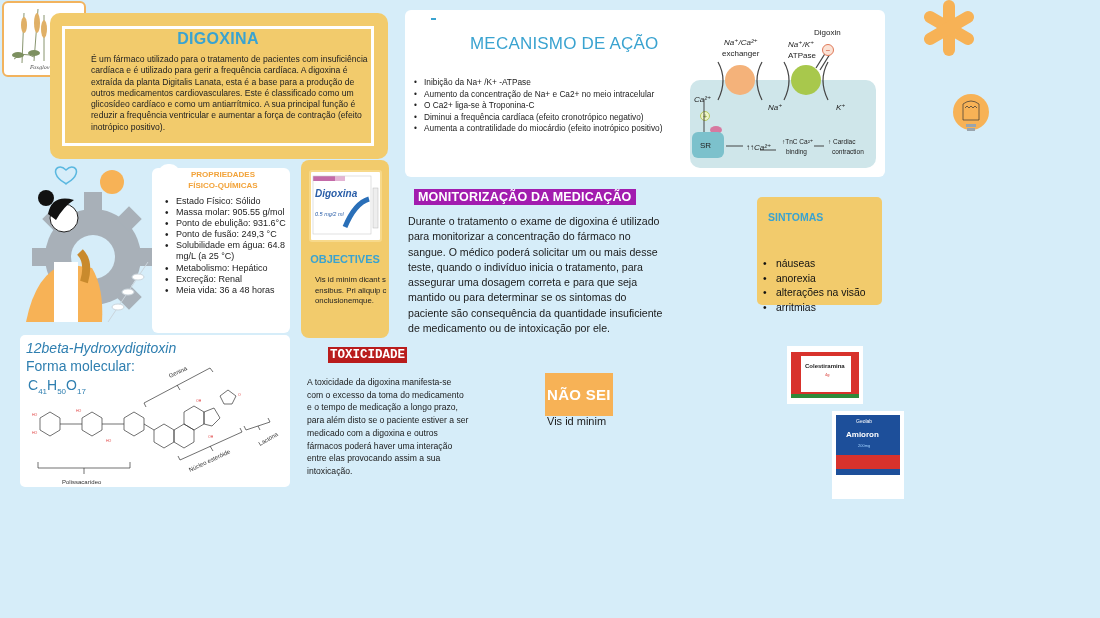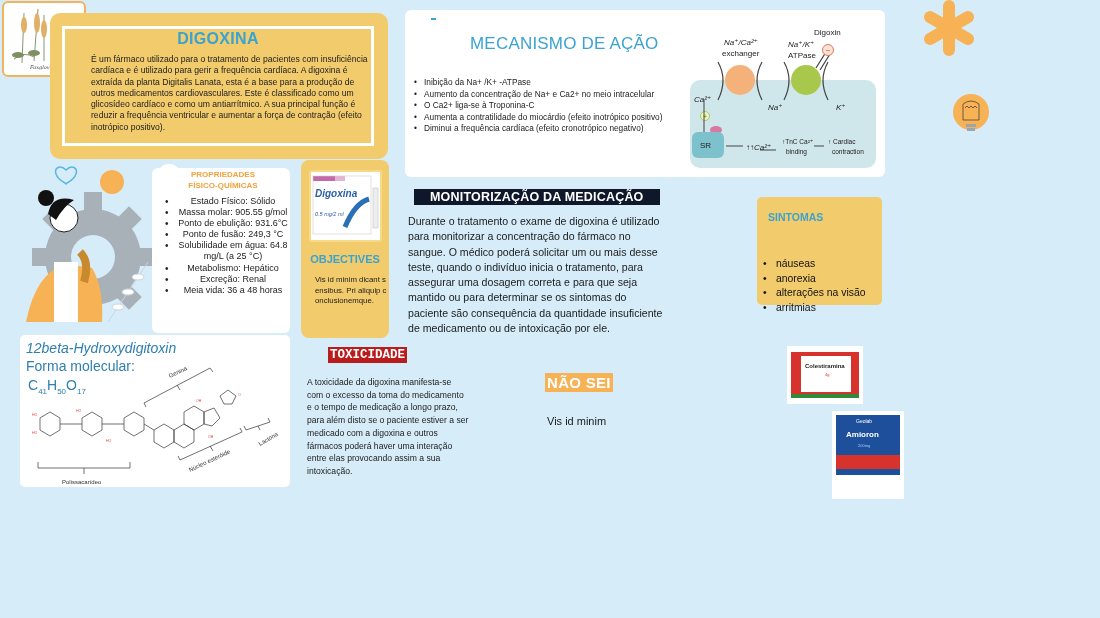--- a/index.html
+++ b/index.html
@@ -32,31 +32,31 @@
   .bulb-right { left: 952px; top: 94px; width: 38px; height: 42px; }
 
   
   .woman { left: 8px; top: 162px; width: 150px; height: 175px; }
 
   
   .prop-card { left: 152px; top: 168px; width: 138px; height: 165px; background: #fff; border-radius: 6px; }
   .prop-bump { left: 158px; top: 164px; width: 22px; height: 12px; background: #fff; border-radius: 10px 10px 0 0; }
   .prop-title { left: 168px; top: 170px; width: 110px; text-align: center; color: #f2a33a; font-size: 8px; font-weight: bold; line-height: 10.5px; }
   .prop-list { left: 164px; top: 196px; width: 126px; font-size: 9px; line-height: 11.1px; color: #222; list-style: none; }
-  .prop-list li { position: relative; padding-left: 12px; text-align: center; }
+  .prop-list li { position: relative; padding-left: 12px; }
   .prop-list li::before { content: "•"; position: absolute; left: 1px; top: 0; font-size: 10px; }
 
   
   .obj-card { left: 301px; top: 160px; width: 88px; height: 178px; background: #f2cb6c; border-radius: 8px; }
   .obj-img { left: 309px; top: 170px; width: 73px; height: 72px; background: #fff; border: 2px solid #f7d98a; border-radius: 3px; overflow: hidden; }
   .obj-title { left: 301px; top: 253px; width: 88px; text-align: center; color: #3aa3d0; font-weight: bold; font-size: 11px; }
   .obj-text { left: 315px; top: 275px; width: 72px; font-size: 7.8px; line-height: 10.5px; color: #222; word-break: break-all; }
 
   
-  .mon-title { left: 414px; top: 189px; background: #0f172a; color: #fff; font-weight: bold; font-size: 12.5px; padding: 1px 16px; letter-spacing: 0.2px; }
+  .mon-title { left: 414px; top: 189px; background: #a21caf; color: #fff; font-weight: bold; font-size: 12.5px; padding: 1px 4px; letter-spacing: 0.2px; }
   .mon-text { left: 408px; top: 214px; width: 258px; font-size: 10.6px; line-height: 15.3px; color: #1a1a1a; }
 
   
   .sint-card { left: 757px; top: 197px; width: 125px; height: 108px; background: #f2cb6c; border-radius: 5px; }
   .sint-title { left: 768px; top: 211px; color: #3aa3d0; font-weight: bold; font-size: 10.5px; }
   .sint-list { left: 762px; top: 233px; font-size: 10.4px; line-height: 14.6px; color: #111; list-style: none; margin-top: 24px; }
   .sint-list li { position: relative; padding-left: 14px; }
   .sint-list li::before { content: "•"; position: absolute; left: 1px; top: 0; }
 
   
@@ -65,21 +65,21 @@
   .mol-label { left: 26px; top: 358px; font-size: 14px; color: #2f7fb0; }
   .mol-formula { left: 28px; top: 377px; font-size: 14px; color: #2f7fb0; }
   .mol-formula sub { font-size: 8px; }
   .mol-svg { left: 20px; top: 350px; width: 270px; height: 140px; }
 
   
   .tox-title { left: 328px; top: 347px; background: #b91c1c; color: #fff; font-weight: bold; font-size: 12.5px; padding: 1px 2px; font-family: Liberation Mono, monospace; }
   .tox-text { left: 307px; top: 376px; width: 162px; font-size: 8.6px; line-height: 12.7px; color: #1a1a1a; }
 
   
-  .nao-title { left: 545px; top: 373px; background: #f7b256; color: #fff; font-weight: bold; font-size: 15px; padding: 1px 2px; letter-spacing: 0.3px; }
+  .nao-title { left: 545px; top: 373px; background: #f7b256; color: #fff; font-weight: bold; font-size: 15px; padding: 13px 2px; letter-spacing: 0.3px; }
   .nao-text { left: 547px; top: 415px; font-size: 11px; color: #1a1a1a; }
 
   
   .drug1 { left: 787px; top: 346px; width: 76px; height: 58px; background: #fff; }
   .drug2 { left: 788px; top: 411px; width: 72px; height: 88px; background: #fff; margin-left: 44px; }
 </style>
 </head>
 <body>
 
 <div class="abs plant">
@@ -111,22 +111,22 @@
 <div class="abs dig-title">DIGOXINA</div>
 <div class="abs dig-text">É um fármaco utilizado para o tratamento de pacientes com insuficiência cardíaca e é utilizado para gerir a frequência cardíaca.  A digoxina é extraída da planta Digitalis Lanata, esta é a base para a produção de outros medicamentos cardiovasculares. Este é classificado como um glicosídeo cardíaco e como um antiarrítmico. A sua principal função é reduzir a frequência ventricular e aumentar a força de contração (efeito inotrópico positivo).</div>
 
 <div class="abs mec-card"></div>
 <div class="abs mec-dash"></div>
 <div class="abs mec-title">MECANISMO DE AÇÃO</div>
 <ul class="abs mec-list">
   <li>Inibição da Na+ /K+ -ATPase</li>
   <li>Aumento da concentração de Na+ e Ca2+ no meio intracelular</li>
   <li>O Ca2+ liga-se à Troponina-C</li>
+  <li>Diminui a frequência cardíaca (efeito cronotrópico negativo)</li>
   <li>Aumenta a contratilidade do miocárdio (efeito inotrópico positivo)</li>
-  <li>Diminui a frequência cardíaca (efeito cronotrópico negativo)</li>
 </ul>
 
 <svg class="abs diagram" viewBox="0 0 196 152">
   <rect x="2" y="60" width="186" height="88" rx="10" fill="#cfe6ea"></rect>
   <circle cx="52" cy="60" r="15" fill="#f4b27a"></circle>
   <circle cx="118" cy="60" r="15" fill="#a8c84c"></circle>
   <g stroke="#444" stroke-width="1.2" fill="none">
     <path d="M30 42 q10 18 0 38"></path>
       <path d="M74 42 q-10 18 0 38"></path>
     <path d="M96 42 q10 18 0 38"></path>

